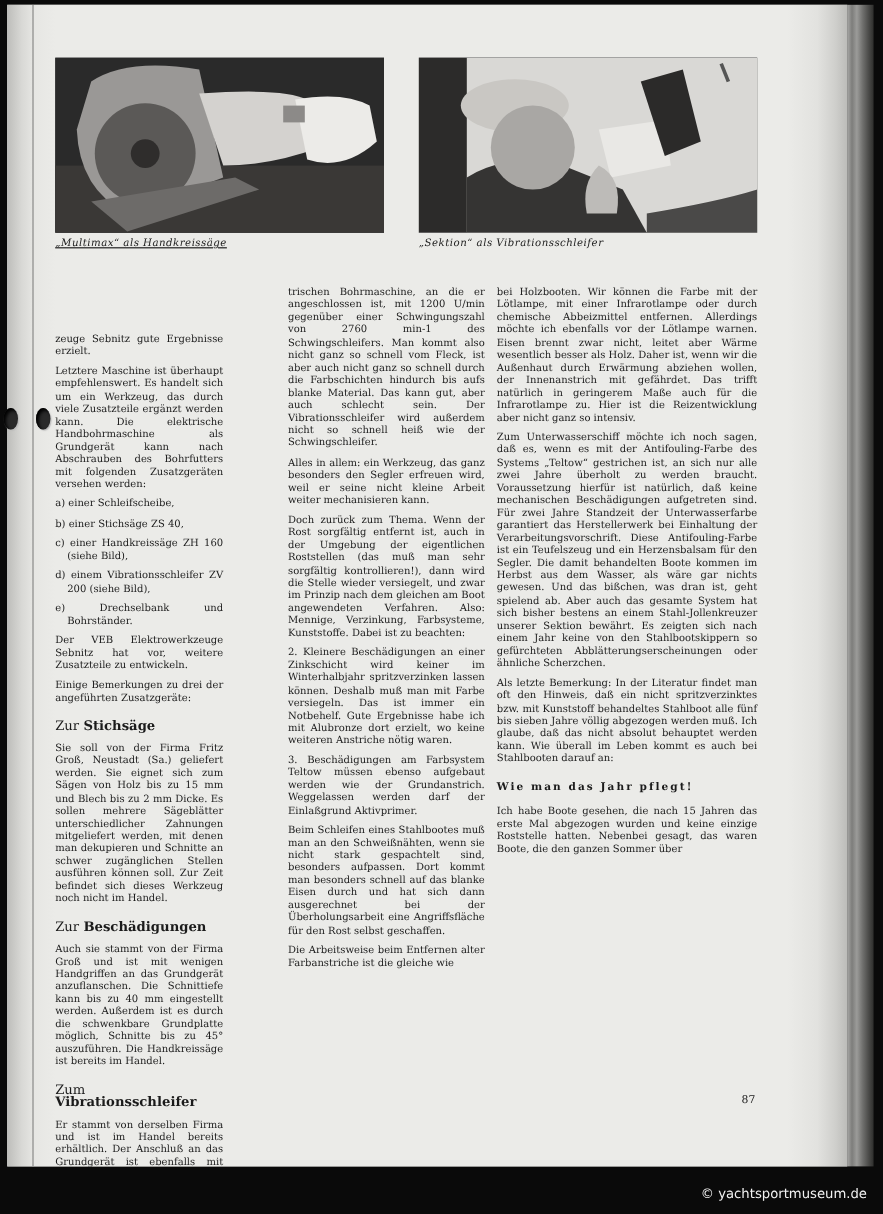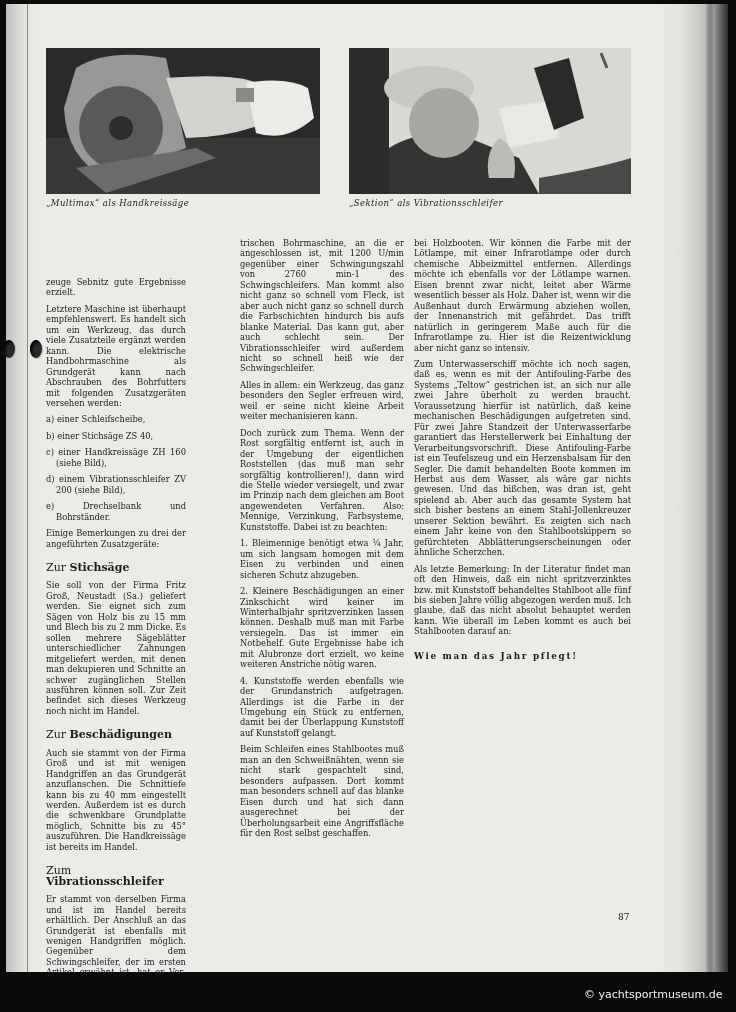--- a/index.html
+++ b/index.html
@@ -34,21 +34,21 @@
       <rect x="0" y="90" width="274" height="56" fill="#3a3836"></rect>
       <path d="M30 20 Q60 0 120 10 L140 100 L60 130 Q20 110 18 60 Z" fill="#9a9896"></path>
       <circle cx="75" cy="80" r="42" fill="#5b5957"></circle>
       <circle cx="75" cy="80" r="12" fill="#2f2d2c"></circle>
       <path d="M30 120 L150 100 L170 110 L60 145 Z" fill="#6d6b69"></path>
       <path d="M120 30 Q190 25 210 35 L220 75 Q180 90 140 90 Z" fill="#d4d2cf"></path>
       <path d="M200 35 Q240 28 262 40 L268 70 Q240 95 210 85 Z" fill="#ecebe8"></path>
       <rect x="190" y="40" width="18" height="14" fill="#8c8a88"></rect>
     </svg>
   </div>
-  <div class="caption" style="left:40px; top:194px;">„Multimax“ als Handkreissäge</div>
+  <div class="caption" style="left:40px; top:194px;text-decoration:underline;">„Multimax“ als Handkreissäge</div>
 
   <div class="photo" style="left:343px; top:44px; width:282px; height:146px;">
     <svg width="282" height="146" viewBox="0 0 282 146">
       <rect width="282" height="146" fill="#d9d8d5"></rect>
       <rect x="0" y="0" width="40" height="146" fill="#2c2b2a"></rect>
       <path d="M40 146 L40 100 Q70 80 120 90 L170 110 L190 146 Z" fill="#353433"></path>
       <ellipse cx="80" cy="40" rx="45" ry="22" fill="#c9c7c3"></ellipse>
       <ellipse cx="95" cy="75" rx="35" ry="35" fill="#a9a7a4"></ellipse>
       <path d="M150 60 L205 52 L210 90 L160 100 Z" fill="#e9e8e5"></path>
       <path d="M185 20 L220 10 L235 70 L205 82 Z" fill="#2b2a29"></path>
@@ -60,44 +60,46 @@
   <div class="caption" style="left:343px; top:194px;">„Sektion“ als Vibrationsschleifer</div>
 
   <div class="col" style="left:40px; top:234px; width:140px;margin-top:39px;">
     <p>zeuge Sebnitz gute Ergebnisse erzielt.</p>
     <p>Letztere Maschine ist überhaupt empfehlenswert. Es handelt sich um ein Werkzeug, das durch viele Zusatzteile ergänzt werden kann. Die elektrische Handbohrmaschine als Grundgerät kann nach Abschrauben des Bohrfutters mit folgenden Zusatzgeräten versehen werden:</p>
     <p class="item">a) einer Schleifscheibe,</p>
     <p class="item">b) einer Stichsäge ZS 40,</p>
     <p class="item">c) einer Handkreissäge ZH 160 (siehe Bild),</p>
     <p class="item">d) einem Vibrationsschleifer ZV 200 (siehe Bild),</p>
     <p class="item">e) Drechselbank und Bohrständer.</p>
+    <p>Der VEB Elektrowerkzeuge Sebnitz hat vor, weitere Zusatzteile zu entwickeln.</p>
     <p>Einige Bemerkungen zu drei der angeführten Zusatzgeräte:</p>
     <h3><span>Zur </span><b>Stichsäge</b></h3>
     <p>Sie soll von der Firma Fritz Groß, Neustadt (Sa.) geliefert werden. Sie eignet sich zum Sägen von Holz bis zu 15 mm und Blech bis zu 2 mm Dicke. Es sollen mehrere Sägeblätter unterschiedlicher Zahnungen mitgeliefert werden, mit denen man dekupieren und Schnitte an schwer zugänglichen Stellen ausführen können soll. Zur Zeit befindet sich dieses Werkzeug noch nicht im Handel.</p>
     <h3><span>Zur </span><b>Beschädigungen</b></h3>
     <p>Auch sie stammt von der Firma Groß und ist mit wenigen Handgriffen an das Grundgerät anzuflanschen. Die Schnittiefe kann bis zu 40 mm eingestellt werden. Außerdem ist es durch die schwenkbare Grundplatte möglich, Schnitte bis zu 45° auszuführen. Die Handkreissäge ist bereits im Handel.</p>
     <h3><span>Zum </span><b>Vibrationsschleifer</b></h3>
     <p>Er stammt von derselben Firma und ist im Handel bereits erhältlich. Der Anschluß an das Grundgerät ist ebenfalls mit wenigen Handgriffen möglich. Gegenüber dem Schwingschleifer, der im ersten Artikel erwähnt ist, hat er Vor- und Nachteile: Der Vibrationsschleifer arbeitet auf Grund der Umdrehungszahl der elek-</p>
   </div>
 
   <div class="col" style="left:234px; top:234px; width:164px;">
     <p>trischen Bohrmaschine, an die er angeschlossen ist, mit 1200 U/min gegenüber einer Schwingungszahl von 2760 min-1 des Schwingschleifers. Man kommt also nicht ganz so schnell vom Fleck, ist aber auch nicht ganz so schnell durch die Farbschichten hindurch bis aufs blanke Material. Das kann gut, aber auch schlecht sein. Der Vibrationsschleifer wird außerdem nicht so schnell heiß wie der Schwingschleifer.</p>
     <p>Alles in allem: ein Werkzeug, das ganz besonders den Segler erfreuen wird, weil er seine nicht kleine Arbeit weiter mechanisieren kann.</p>
     <p>Doch zurück zum Thema. Wenn der Rost sorgfältig entfernt ist, auch in der Umgebung der eigentlichen Roststellen (das muß man sehr sorgfältig kontrollieren!), dann wird die Stelle wieder versiegelt, und zwar im Prinzip nach dem gleichen am Boot angewendeten Verfahren. Also: Mennige, Verzinkung, Farbsysteme, Kunststoffe. Dabei ist zu beachten:</p>
-    <p>1. Bleimennige benötigt etwa ¼ Jahr, um sich langsam homogen mit dem Eisen zu verbinden und einen sicheren Schutz abzugeben.</p>
     <p>2. Kleinere Beschädigungen an einer Zinkschicht wird keiner im Winterhalbjahr spritzverzinken lassen können. Deshalb muß man mit Farbe versiegeln. Das ist immer ein Notbehelf. Gute Ergebnisse habe ich mit Alubronze dort erzielt, wo keine weiteren Anstriche nötig waren.</p>
-    <p>4. Kunststoffe werden ebenfalls wie der Grundanstrich aufgetragen. Allerdings ist die Farbe in der Umgebung ein Stück zu entfernen, damit bei der Überlappung Kunststoff auf Kunststoff gelangt.</p>
+    <p>3. Beschädigungen am Farbsystem Teltow müssen ebenso aufgebaut werden wie der Grundanstrich. Weggelassen werden darf der Einlaßgrund Aktivprimer.</p>
     <p>Beim Schleifen eines Stahlbootes muß man an den Schweißnähten, wenn sie nicht stark gespachtelt sind, besonders aufpassen. Dort kommt man besonders schnell auf das blanke Eisen durch und hat sich dann ausgerechnet bei der Überholungsarbeit eine Angriffsfläche für den Rost selbst geschaffen.</p>
+    <p>Die Arbeitsweise beim Entfernen alter Farbanstriche ist die gleiche wie</p>
   </div>
 
   <div class="col" style="left:408px; top:234px; width:217px;">
     <p>bei Holzbooten. Wir können die Farbe mit der Lötlampe, mit einer Infrarotlampe oder durch chemische Abbeizmittel entfernen. Allerdings möchte ich ebenfalls vor der Lötlampe warnen. Eisen brennt zwar nicht, leitet aber Wärme wesentlich besser als Holz. Daher ist, wenn wir die Außenhaut durch Erwärmung abziehen wollen, der Innenanstrich mit gefährdet. Das trifft natürlich in geringerem Maße auch für die Infrarotlampe zu. Hier ist die Reizentwicklung aber nicht ganz so intensiv.</p>
     <p>Zum Unterwasserschiff möchte ich noch sagen, daß es, wenn es mit der Antifouling-Farbe des Systems „Teltow“ gestrichen ist, an sich nur alle zwei Jahre überholt zu werden braucht. Voraussetzung hierfür ist natürlich, daß keine mechanischen Beschädigungen aufgetreten sind. Für zwei Jahre Standzeit der Unterwasserfarbe garantiert das Herstellerwerk bei Einhaltung der Verarbeitungsvorschrift. Diese Antifouling-Farbe ist ein Teufelszeug und ein Herzensbalsam für den Segler. Die damit behandelten Boote kommen im Herbst aus dem Wasser, als wäre gar nichts gewesen. Und das bißchen, was dran ist, geht spielend ab. Aber auch das gesamte System hat sich bisher bestens an einem Stahl-Jollenkreuzer unserer Sektion bewährt. Es zeigten sich nach einem Jahr keine von den Stahlbootskippern so gefürchteten Abblätterungserscheinungen oder ähnliche Scherzchen.</p>
     <p>Als letzte Bemerkung: In der Literatur findet man oft den Hinweis, daß ein nicht spritzverzinktes bzw. mit Kunststoff behandeltes Stahlboot alle fünf bis sieben Jahre völlig abgezogen werden muß. Ich glaube, daß das nicht absolut behauptet werden kann. Wie überall im Leben kommt es auch bei Stahlbooten darauf an:</p>
     <h2>Wie man das Jahr pflegt!</h2>
+    <p>Ich habe Boote gesehen, die nach 15 Jahren das erste Mal abgezogen wurden und keine einzige Roststelle hatten. Nebenbei gesagt, das waren Boote, die den ganzen Sommer über</p>
   </div>
 
   <div class="pagenum">87</div>
 </div>
 
 <div class="edge-right"></div>
 <div class="hole" style="left:3px; top:340px;"></div>
 <div class="hole" style="left:30px; top:340px;"></div>
 
 <div class="watermark">© yachtsportmuseum.de</div>

